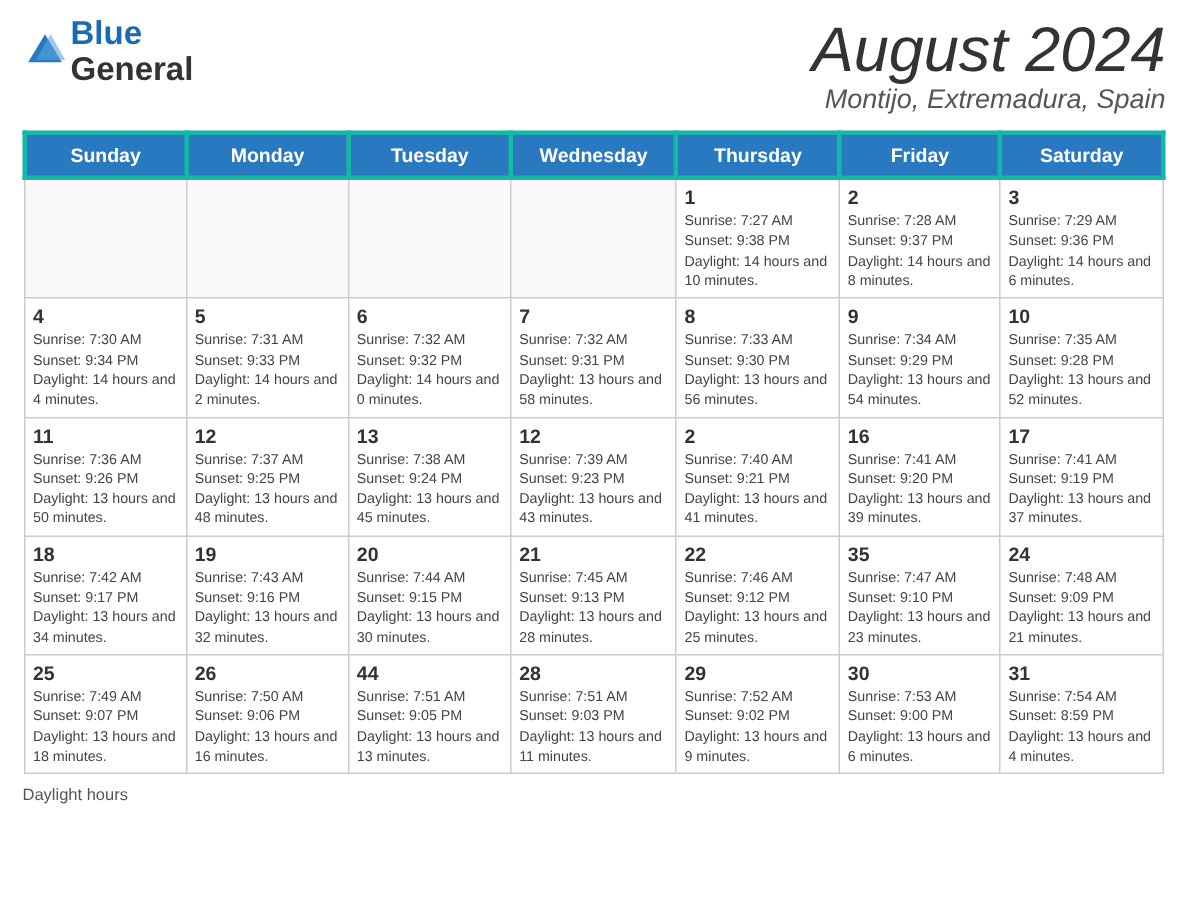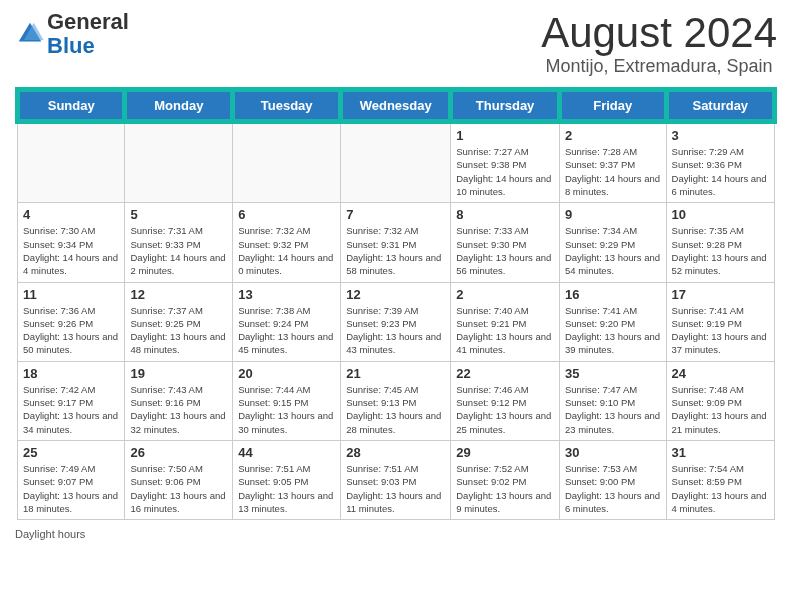--- a/index.html
+++ b/index.html
@@ -7,33 +7,33 @@
     
     .page { width: 792px; padding: 10px 15px; }
     
     .header { display: flex; justify-content: space-between; align-items: flex-start; margin-bottom: 10px; }
     
     .logo { display: flex; align-items: center; }
     .logo-text { font-size: 22px; font-weight: bold; color: #333; line-height: 1.1; }
     .logo-text .blue { color: #1a6bb5; }
     .logo-icon { width: 30px; height: 30px; margin-right: 2px; }
     
-    .title-block { text-align: center; }
+    .title-block { text-align: right; font-style: italic; }
     .main-title { font-size: 42px; font-weight: 300; color: #333; line-height: 1.1; }
     .subtitle { font-size: 18px; color: #555; }
     
     .calendar { width: 100%; border-collapse: collapse; }
     
     .calendar th {
       background-color: #2979c0;
       color: #fff;
       text-align: center;
       padding: 6px 4px;
       font-size: 13px;
-      border: 5px solid #14b8a6;
+      border: 3px solid #14b8a6;
     }
     
     .calendar td {
       border: 1px solid #ccc;
       vertical-align: top;
       padding: 4px 5px;
       width: 113px;
       min-height: 80px;
       font-size: 10px;
       color: #333;
@@ -51,22 +51,22 @@
 <body>
 
 <div class="page">
   <div class="header">
     <div class="logo">
       <svg class="logo-icon" viewBox="0 0 40 40">
         <polygon points="20,5 35,30 5,30" fill="#2979c0"></polygon>
         <polygon points="25,5 38,28 12,28" fill="#5ba3e0" opacity="0.6"></polygon>
       </svg>
       <div class="logo-text">
+        <div><span class="blue">Blue</span></div>
         <div><span>General</span></div>
-        <div><span class="blue">Blue</span></div>
       </div>
     </div>
     <div class="title-block">
       <div class="main-title">August 2024</div>
       <div class="subtitle">Montijo, Extremadura, Spain</div>
     </div>
   </div>
 
   <table class="calendar">
     <thead>

